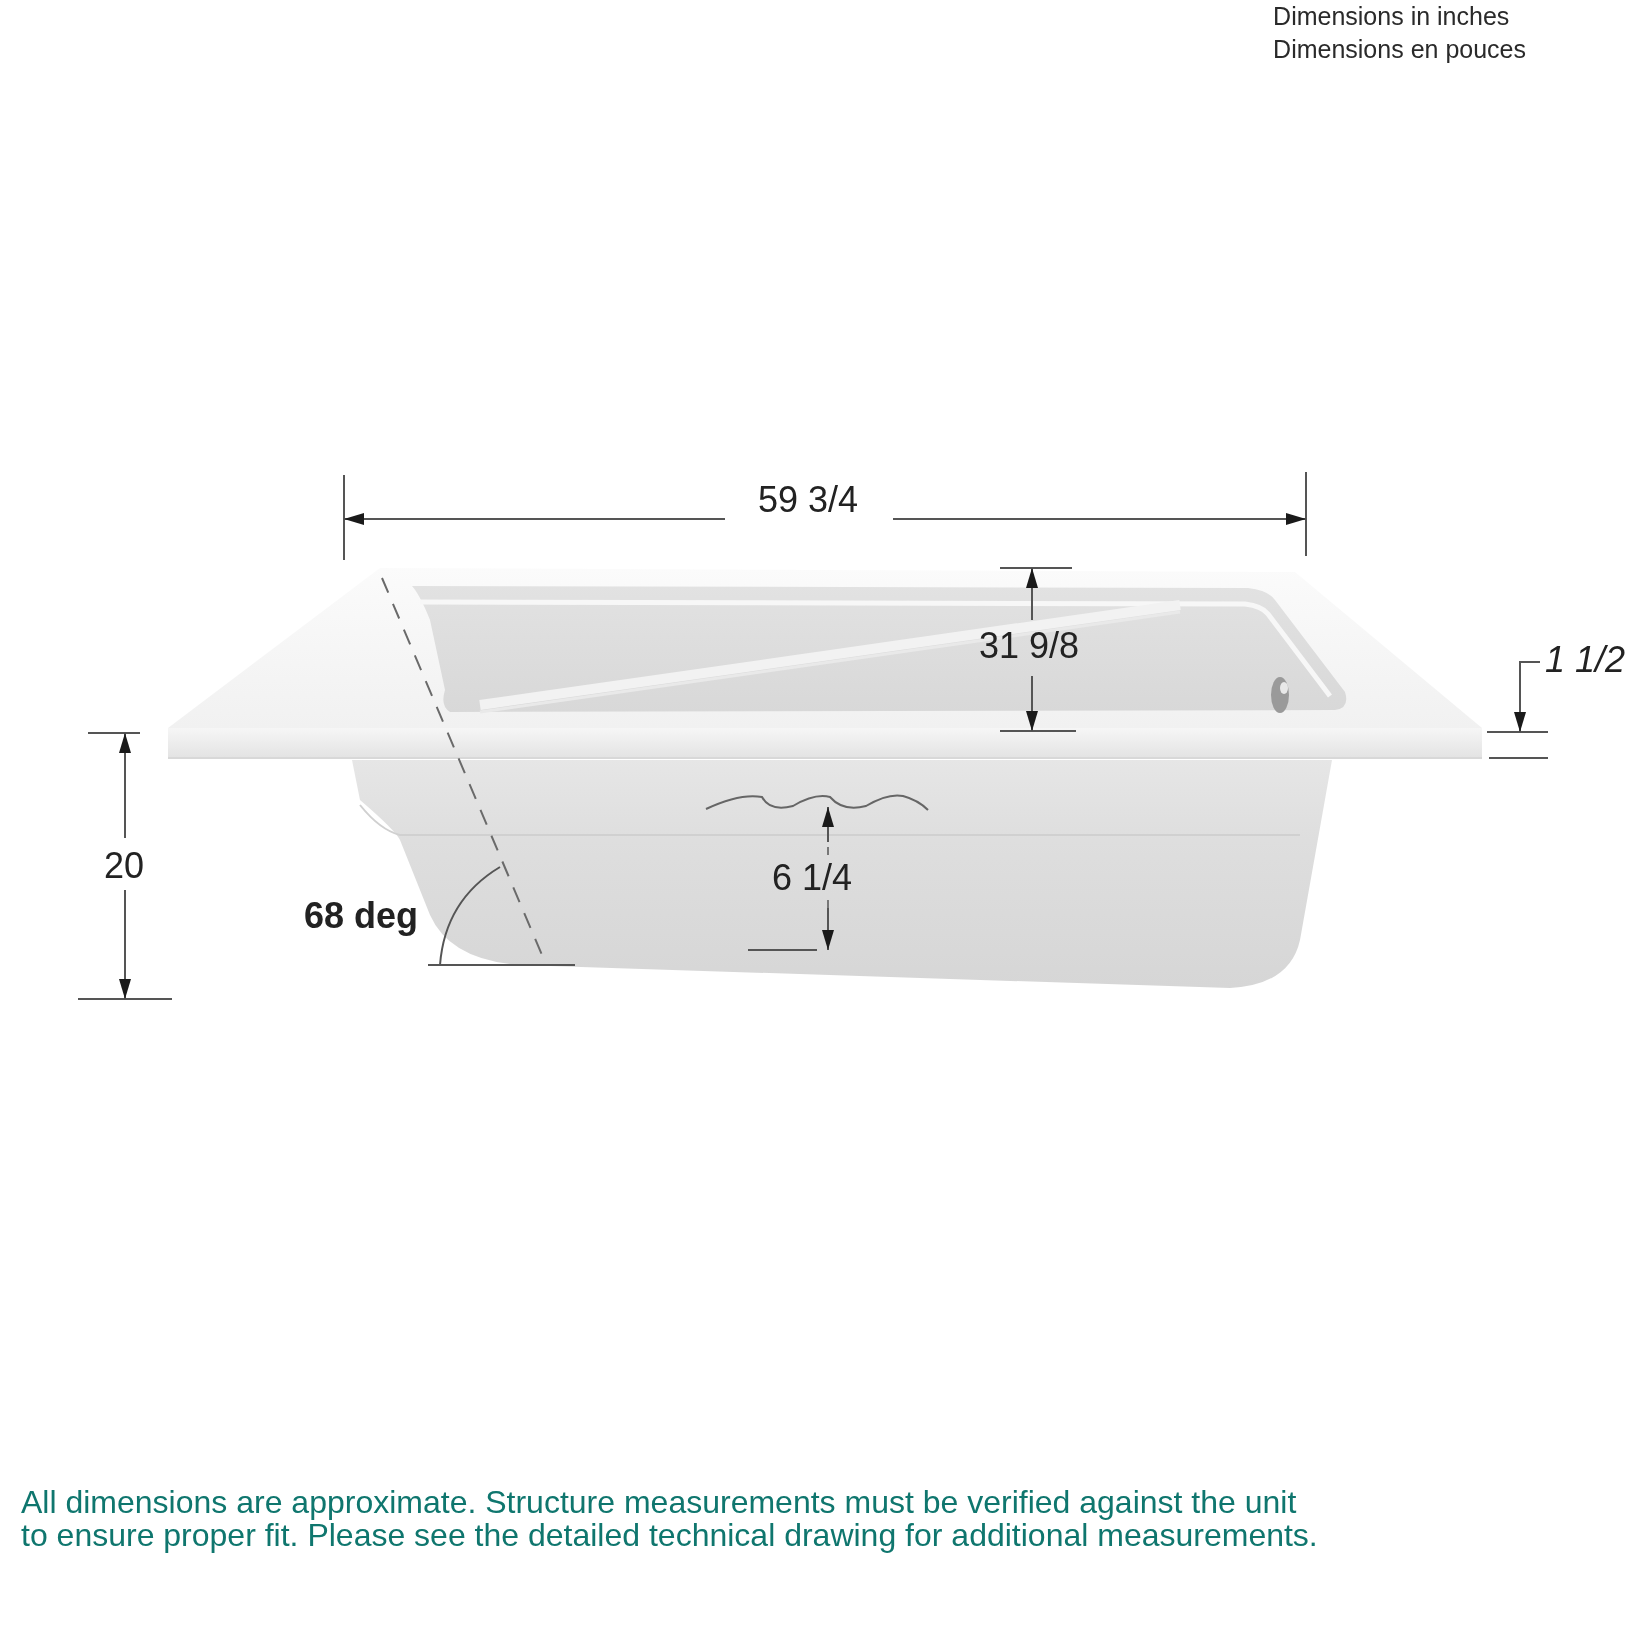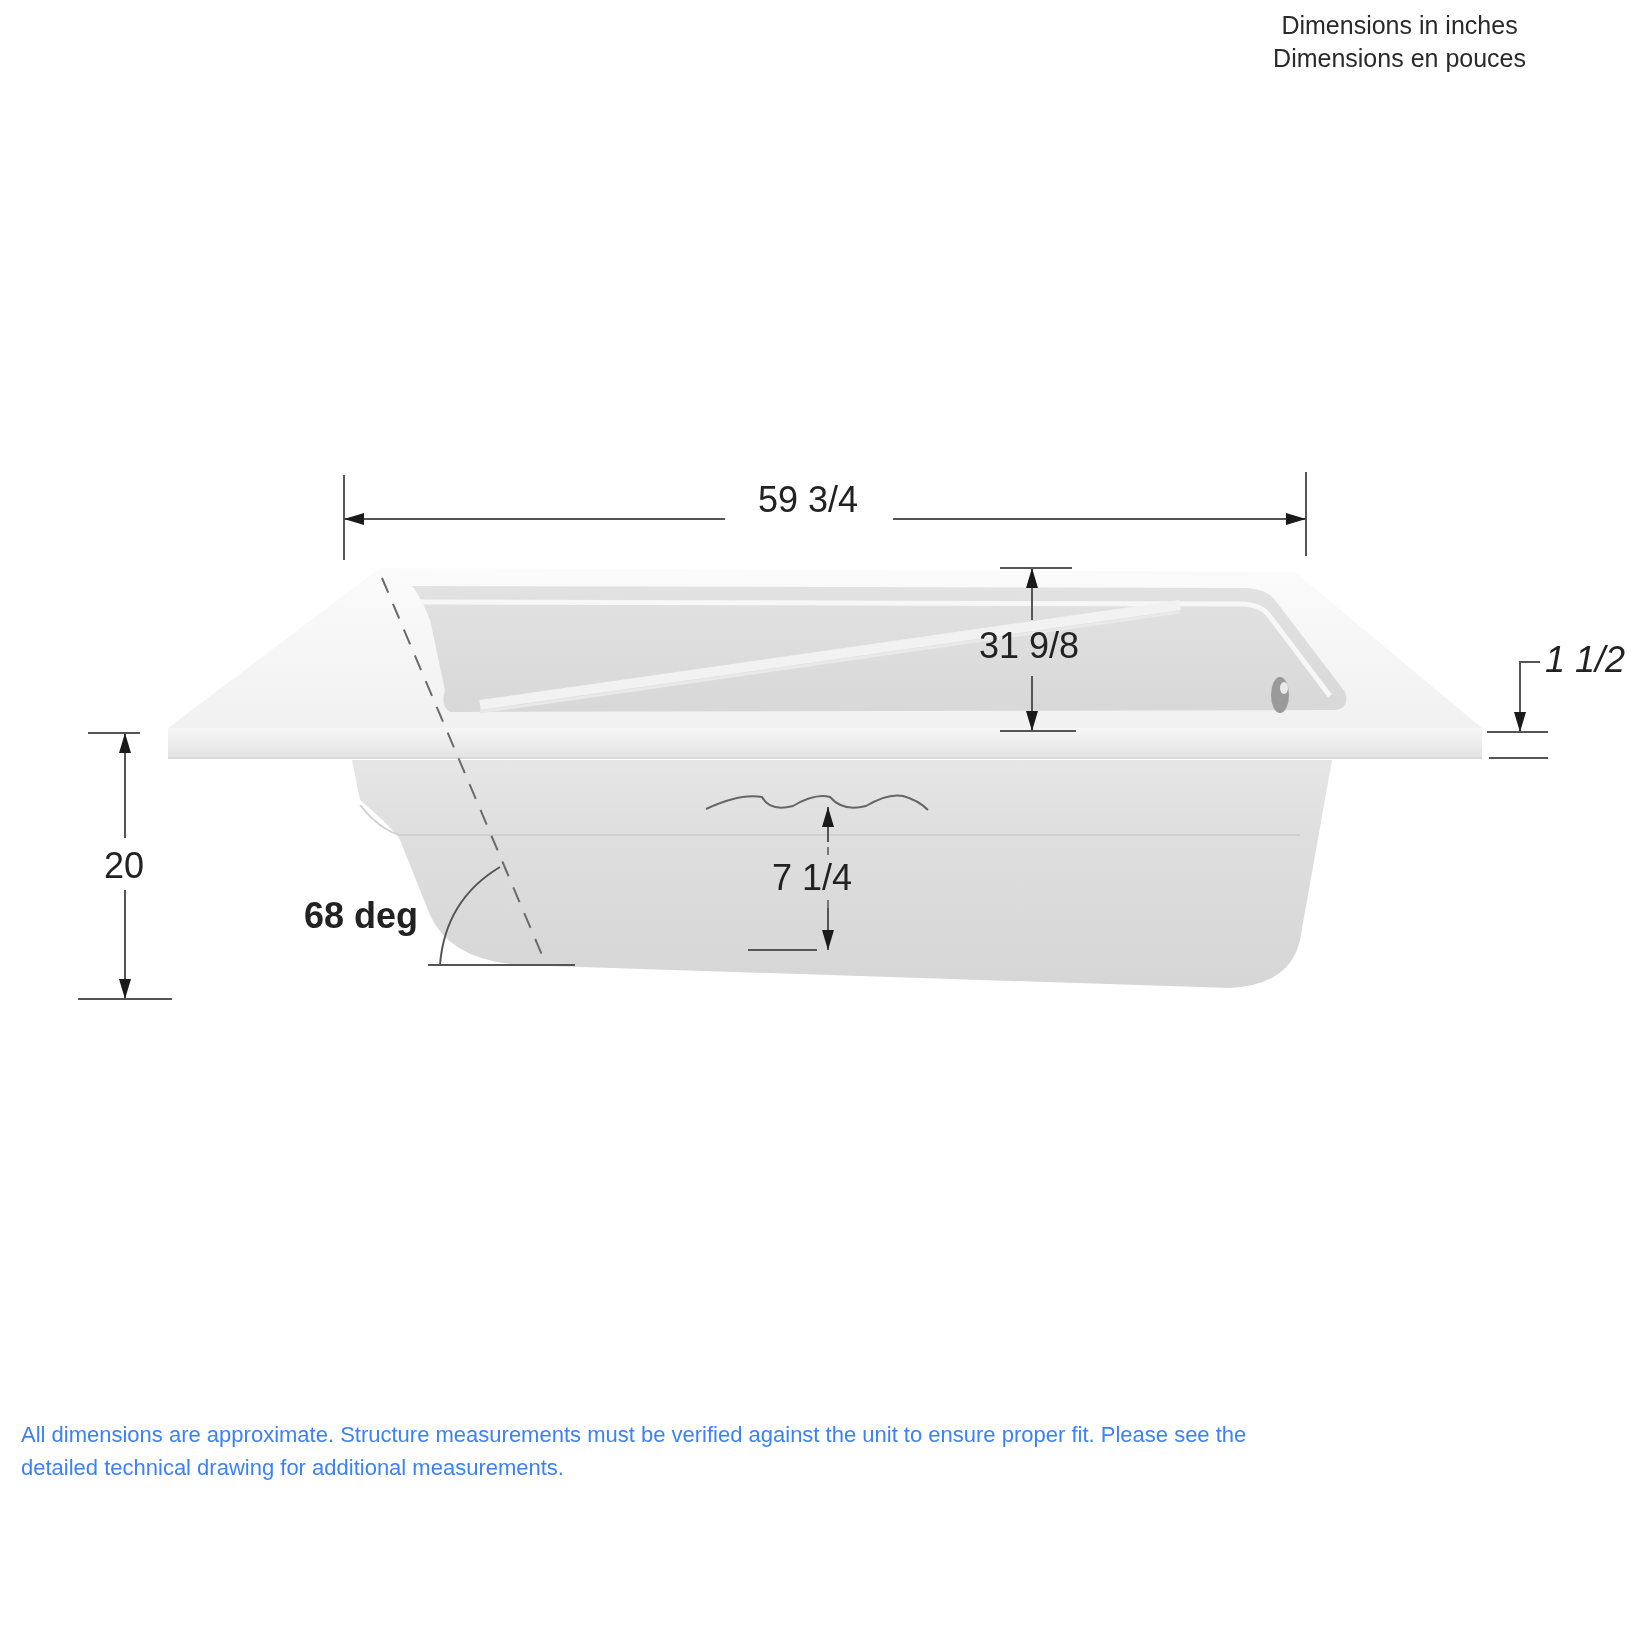--- a/index.html
+++ b/index.html
@@ -11,22 +11,22 @@
       width: 1652px;
       height: 1652px;
       position: relative;
       overflow: hidden;
       font-family: "Liberation Sans", "DejaVu Sans", sans-serif;
       color: #222222;
     }
     .units-note {
       position: absolute;
       right: 126px;
-      top: 9px;
-      text-align: center;
+      top: 0;
+      text-align: left;
       font-size: 25px;
       line-height: 33px;
       color: #2a2a2a;
     }
     .drawing {
       position: absolute;
       left: 0;
       top: 0;
       width: 1652px;
       height: 1100px;
@@ -34,25 +34,25 @@
     .dim-label {
       position: absolute;
       font-size: 36px;
       line-height: 40px;
       color: #222222;
       white-space: nowrap;
     }
     .disclaimer {
       position: absolute;
       left: 21px;
-      top: 1418px;
+      top: 1486px;
       width: 1300px;
-      font-size: 22px;
+      font-size: 32px;
       line-height: 33px;
-      color: #3b82f6;
+      color: #0f766e;
     }
     .disclaimer p {
       margin: 0 0 33px 0;
     }
   </style>
 </head>
 <body>
 
 <div class="units-note">
   <div>Dimensions in inches</div>
@@ -148,19 +148,19 @@
       <line x1="828" y1="900" x2="828" y2="950" stroke="#555555" stroke-width="2" marker-end="url(#arrowEnd)"></line>
       <line x1="828" y1="847" x2="828" y2="855" stroke="#777777" stroke-width="2"></line>
       <line x1="828" y1="900" x2="828" y2="908" stroke="#777777" stroke-width="2"></line>
     </g>
   </svg>
 
   <div class="dim-label" style="left:758px; top:480px;">59 3/4</div>
   <div class="dim-label" style="left:979px; top:626px;">31 9/8</div>
   <div class="dim-label" style="left:1545px; top:640px;font-style:italic;">1 1/2</div>
   <div class="dim-label" style="left:104px; top:846px;">20</div>
-  <div class="dim-label" style="left:772px; top:858px;">7 1/4</div>
+  <div class="dim-label" style="left:772px; top:858px;">6 1/4</div>
   <div class="dim-label" style="left:304px; top:896px;font-weight:bold;">68 deg</div>
 </div>
 
 <div class="disclaimer">
   <p>All dimensions are approximate. Structure measurements must be verified against the unit to ensure proper fit. Please see the detailed technical drawing for additional measurements.</p>
 </div>
 
 </body></html>

